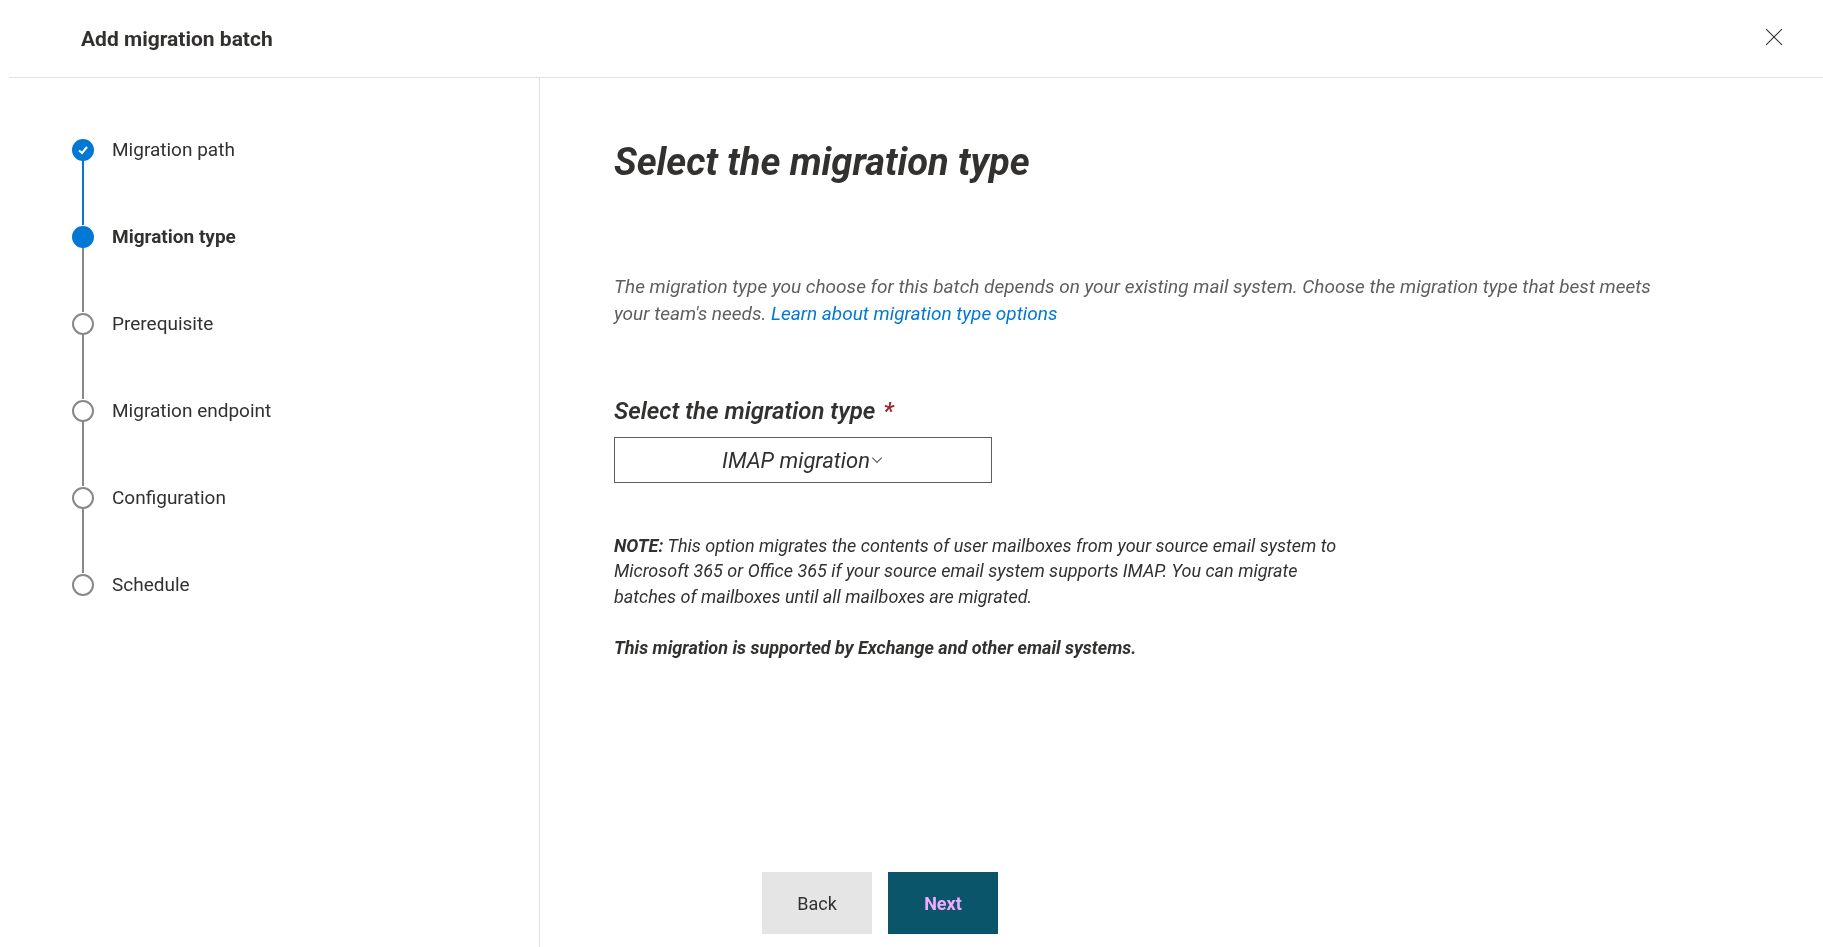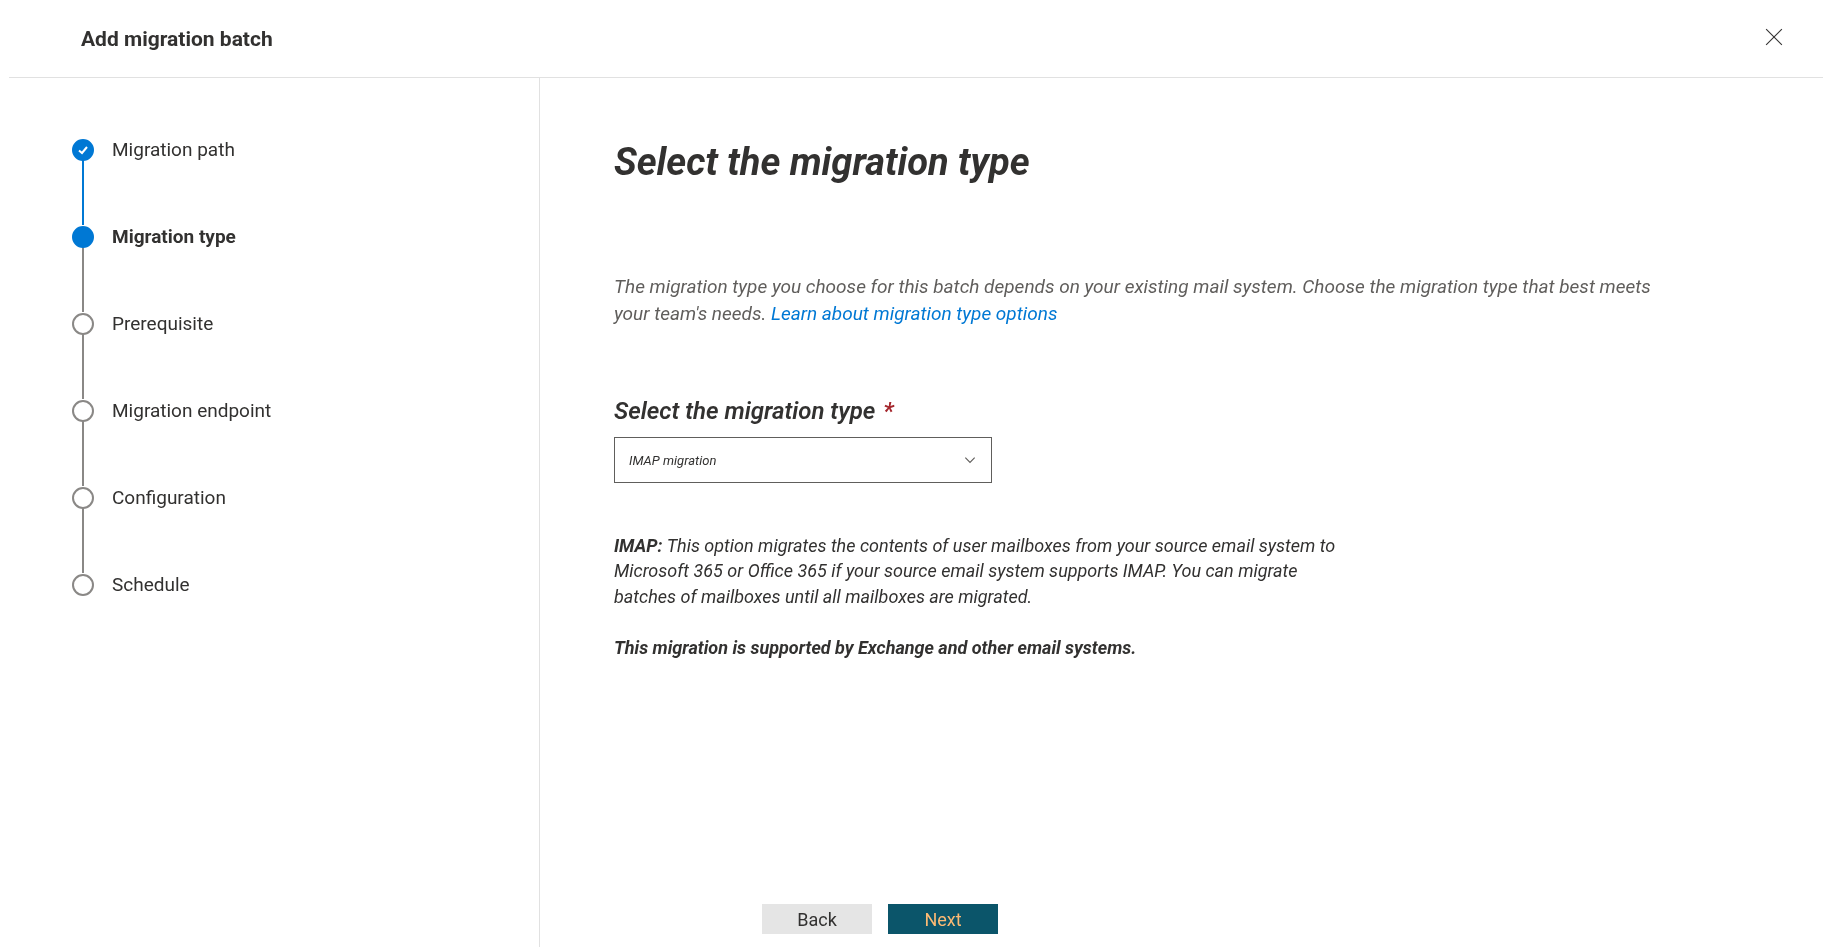--- a/index.html
+++ b/index.html
@@ -148,24 +148,24 @@
       color: #a4262c;
       margin-left: 2px;
     }
     .dropdown {
       width: 378px;
       height: 46px;
       border: 1px solid #605e5c;
       background: #ffffff;
       display: flex;
       align-items: center;
-      justify-content: space-between;
+      justify-content: center;
       padding: 4px 14px;
       cursor: pointer;
-      font-size: 13px;
+      font-size: 22px;
       color: #323130;
       margin-bottom: 50px;
     }
     .dropdown svg {
       width: 14px;
       height: 14px;
       flex-shrink: 0;
     }
     .note-block {
       font-size: 18px;
@@ -182,37 +182,37 @@
     .supported-text {
       font-weight: 700;
     }
     .footer-actions {
       display: flex;
       gap: 16px;
       padding: 20px 80px 26px 222px;
       flex-shrink: 0;
     }
     .btn {
-      height: 30px;
+      height: 62px;
       min-width: 110px;
       padding: 0 26px;
       font-size: 18px;
       font-weight: 400;
       border: none;
       cursor: pointer;
       font-family: inherit;
     }
     .btn-secondary {
       background: #e5e5e5;
       color: #323130;
     }
     .btn-primary {
       background: #0b556a;
-      color: #fdba74;
-      font-weight: 400;
+      color: #f0abfc;
+      font-weight: 700;
     }
   </style>
 </head>
 <body>
 
 <div class="header">
   <span class="header-title">Add migration batch</span>
   <button class="close-btn">
     <svg viewBox="0 0 16 16" fill="none" stroke="currentColor" stroke-width="1">
       <line x1="1" y1="1" x2="15" y2="15"></line>
@@ -275,21 +275,21 @@
 
       <div class="dropdown" role="combobox">
         <span>IMAP migration</span>
         <svg viewBox="0 0 12 12" fill="none" stroke="#605e5c" stroke-width="1">
           <polyline points="2,4 6,8 10,4"></polyline>
         </svg>
       </div>
 
       <div class="note-block">
         <p>
-          <span class="note-label">IMAP:</span><span> This option migrates the contents of user mailboxes from your source email system to Microsoft 365 or Office 365 if your source email system supports IMAP. You can migrate batches of mailboxes until all mailboxes are migrated.</span>
+          <span class="note-label">NOTE:</span><span> This option migrates the contents of user mailboxes from your source email system to Microsoft 365 or Office 365 if your source email system supports IMAP. You can migrate batches of mailboxes until all mailboxes are migrated.</span>
         </p>
         <p class="supported-text">This migration is supported by Exchange and other email systems.</p>
       </div>
     </main>
 
     <div class="footer-actions">
       <button class="btn btn-secondary">Back</button>
       <button class="btn btn-primary">Next</button>
     </div>
   </div>

